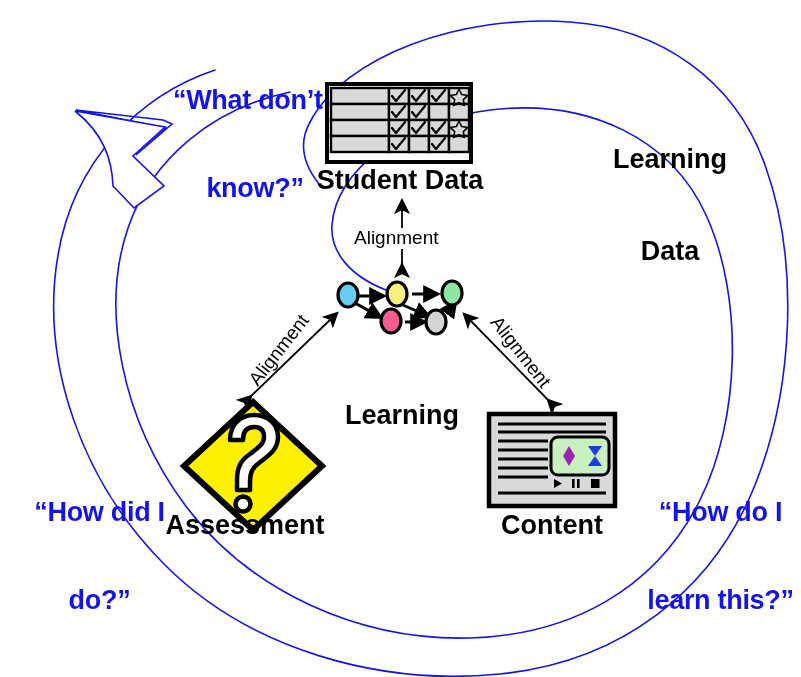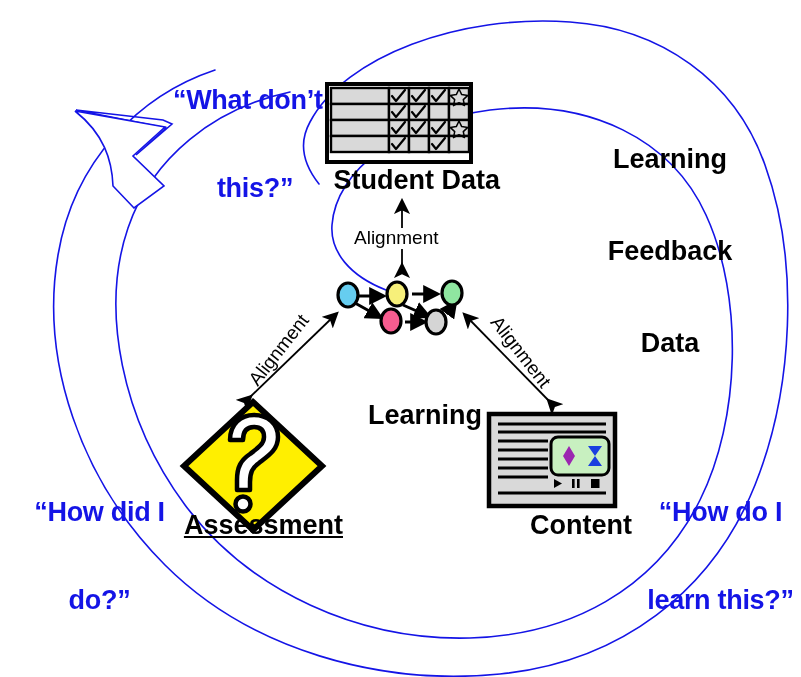--- a/index.html
+++ b/index.html
@@ -42,21 +42,21 @@
     color: #000000;
     font-weight: bold;
     font-size: 27px;
     text-align: center;
     line-height: 1.14;
   }
   .node-title {
     color: #000000;
     font-weight: bold;
     font-size: 27px;
-    text-align: right;
+    text-align: center;
     line-height: 1.1;
   }
   .align-lbl {
     color: #000000;
     font-weight: normal;
     font-size: 19px;
     font-family: "Liberation Sans", sans-serif;
   }
   .rot-left { transform: rotate(-52deg); transform-origin: 50% 50%; }
   .rot-right { transform: rotate(52deg); transform-origin: 50% 50%; }
@@ -93,26 +93,25 @@
              L 136,155
              L 172,124
              L 163,120
              Z" fill="none" stroke="#1414e6" stroke-width="1.6"></path>
     <path d="M 75,111 L 165,127 L 133,156 L 164,186 L 134,208 L 113,186
              C 112,160 104,134 75,111 Z" fill="#ffffff" stroke="#1414e6" stroke-width="1.6" stroke-linejoin="miter"></path>
   </svg>
 
   <div class="lbl blue-q" style="left:140px; top:28px; width:230px; text-align:center;">
     <div>“What don’t I</div>
-    <div>this?”</div>
+    <div>know?”</div>
   </div>
 
   <div class="lbl black-bold" style="left:580px; top:82px; width:180px;">
     <div>Learning</div>
-    <div>Feedback</div>
     <div>Data</div>
   </div>
 
   <svg class="layer" viewBox="0 0 801 677">
     <g>
 
       <rect x="327" y="84" width="144" height="78" fill="#ffffff" stroke="#000000" stroke-width="4"></rect>
 
       <rect x="331" y="88" width="58" height="16" fill="#d9d9d9" stroke="#000000" stroke-width="2.4"></rect>
       <rect x="389" y="88" width="20" height="16" fill="#d9d9d9" stroke="#000000" stroke-width="2.4"></rect>
@@ -224,21 +223,21 @@
              L 237,490
              L 237,480
              C 237,467 241,460 250,454
              C 258,448 264,444 264,437
              C 264,430 260,427 254,427
              C 247,427 243,431 243,440
              Z" fill="#ffffff" stroke="#000000" stroke-width="4.5" stroke-linejoin="round"></path>
     <circle cx="243" cy="504" r="7.5" fill="#ffffff" stroke="#000000" stroke-width="4.5"></circle>
   </svg>
 
-  <div class="lbl node-title" style="left:163px; top:511px; width:180px;text-decoration:underline;">Assessment</div>
+  <div class="lbl node-title" style="left:155px; top:511px; width:180px;">Assessment</div>
 
   <svg class="layer" viewBox="0 0 801 677">
     <rect x="489" y="414" width="126" height="92" fill="#d9d9d9" stroke="#000000" stroke-width="4.5"></rect>
 
     <g stroke="#000000" stroke-width="3" stroke-linecap="butt">
       <line x1="498" y1="424" x2="606" y2="424"></line>
       <line x1="498" y1="432" x2="606" y2="432"></line>
       <line x1="498" y1="441" x2="548" y2="441"></line>
       <line x1="498" y1="450" x2="548" y2="450"></line>
       <line x1="498" y1="459" x2="548" y2="459"></line>

